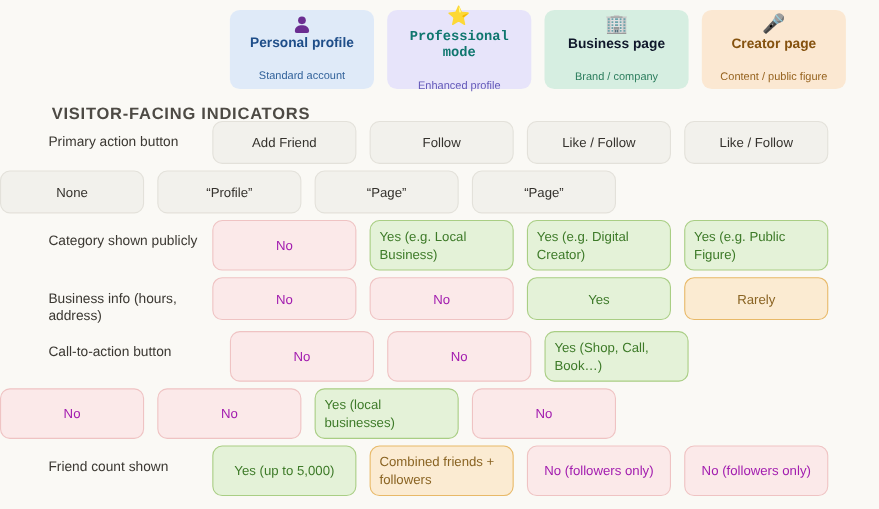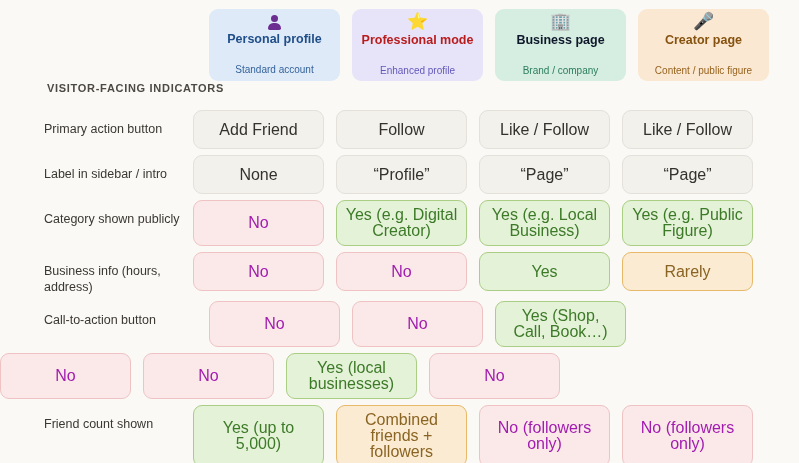--- a/index.html
+++ b/index.html
@@ -58,21 +58,21 @@
   .head-sub {
     font-size: 10px;
     line-height: 13px;
     text-align: right;
   }
 
   .hc-blue   { background: #dfeaf8; }
   .hc-blue   .head-title { color: #1f4e89; }
   .hc-blue   .head-sub   { color: #33639b; }
   .hc-purple { background: #e7e4fa; }
-  .hc-purple .head-title { color: #b91c1c; }
+  .hc-purple .head-title { color: #0f766e; font-family: Liberation Mono, monospace; }
   .hc-purple .head-sub   { color: #6258b8; }
   .hc-green  { background: #d6eee1; }
   .hc-green  .head-title { color: #0f172a; text-align: right; }
   .hc-green  .head-sub   { color: #2c7d5d; }
   .hc-orange { background: #fbe8d2; }
   .hc-orange .head-title { color: #85520f; }
   .hc-orange .head-sub   { color: #96631f; }
 
   
   .person-glyph {
@@ -99,22 +99,22 @@
     width: 13px;
     height: 7px;
     border-radius: 6px 6px 2px 2px;
     background: #6b2d91;
   }
 
   
   .section-label {
     position: absolute;
     left: 47px;
-    top: 82px;
-    font-size: 11px;
+    top: 95px;
+    font-size: 15px;
     font-weight: bold;
     letter-spacing: 0.7px;
     color: #4d4a44;
     text-transform: uppercase;
   }
 
   
   .body-rows {
     position: absolute;
     left: 0;
@@ -140,23 +140,23 @@
     gap: 12px;
   }
   .cell {
     width: 131px;
     min-height: 39px;
     border-radius: 9px;
     box-sizing: border-box;
     display: flex;
     align-items: center;
     justify-content: center;
-    text-align: center;
+    text-align: left;
     padding: 6px 8px;
-    font-size: 16px;
+    font-size: 12px;
     line-height: 16px;
   }
 
   .v-neutral {
     background: #f2f1ec;
     border: 1px solid #e3e1da;
     color: #35322d;
   }
   .v-yes {
     background: #e4f2d8;
@@ -208,34 +208,33 @@
       <div class="row">
         <div class="row-label">Primary action button</div>
         <div class="cells">
           <div class="cell v-neutral">Add Friend</div>
           <div class="cell v-neutral">Follow</div>
           <div class="cell v-neutral">Like / Follow</div>
           <div class="cell v-neutral">Like / Follow</div>
         </div>
       </div>
       <div class="row">
-        <div class="row-label">Label in sidebar / intro</div>
         <div class="cells">
           <div class="cell v-neutral">None</div>
           <div class="cell v-neutral">“Profile”</div>
           <div class="cell v-neutral">“Page”</div>
           <div class="cell v-neutral">“Page”</div>
         </div>
       </div>
       <div class="row">
         <div class="row-label">Category shown publicly</div>
         <div class="cells">
           <div class="cell v-no">No</div>
+          <div class="cell v-yes">Yes (e.g. Local Business)</div>
           <div class="cell v-yes">Yes (e.g. Digital Creator)</div>
-          <div class="cell v-yes">Yes (e.g. Local Business)</div>
           <div class="cell v-yes">Yes (e.g. Public Figure)</div>
         </div>
       </div>
       <div class="row">
         <div class="row-label">Business info (hours, address)</div>
         <div class="cells">
           <div class="cell v-no">No</div>
           <div class="cell v-no">No</div>
           <div class="cell v-yes">Yes</div>
           <div class="cell v-partial">Rarely</div>

